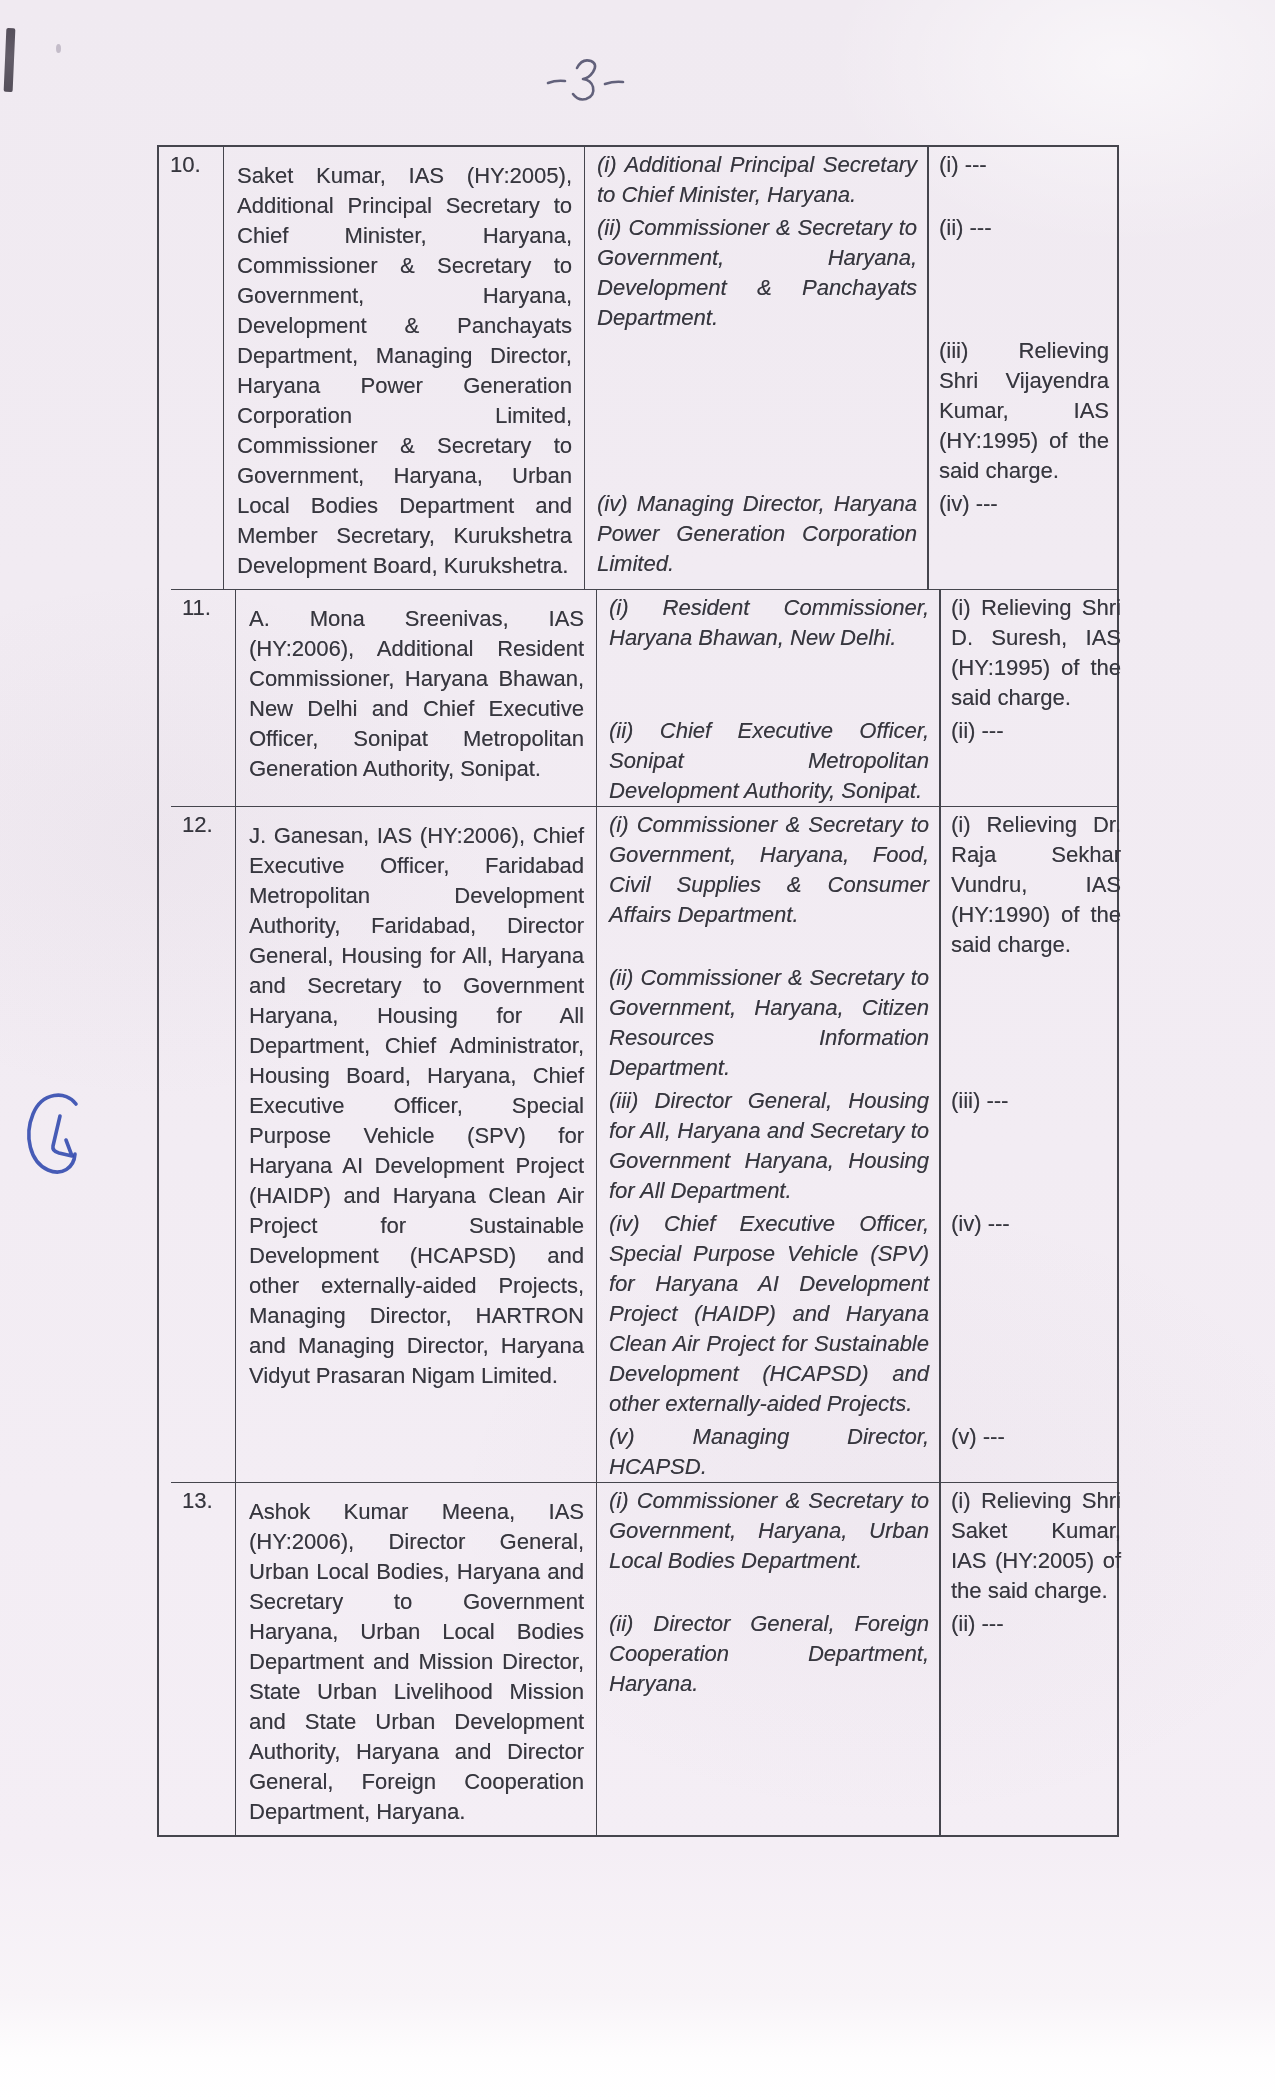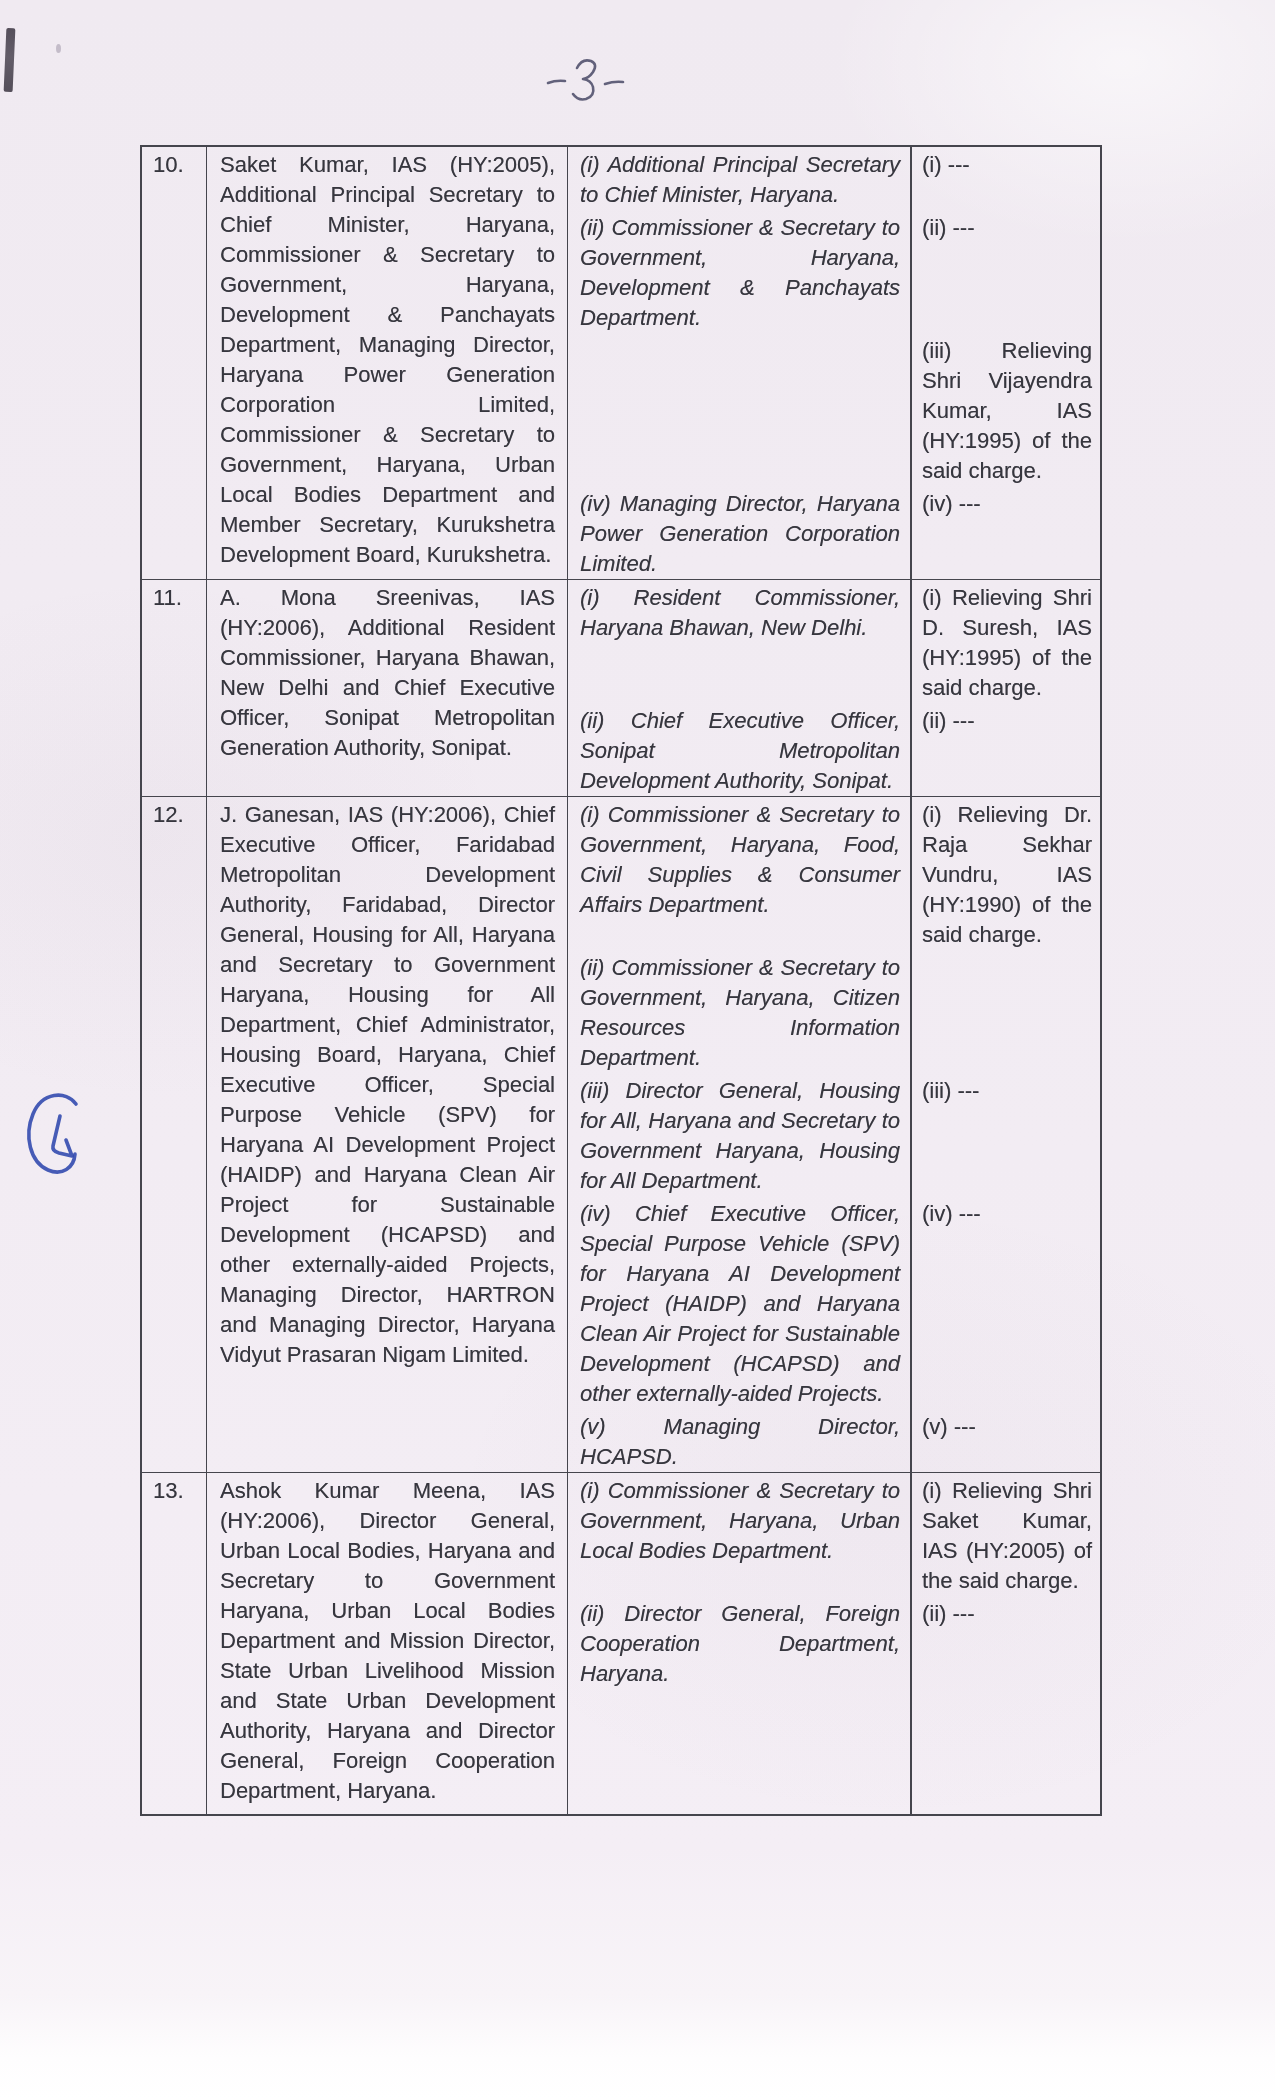--- a/index.html
+++ b/index.html
@@ -26,27 +26,27 @@
   }
   .speck {
     position:absolute; left:56px; top:44px; width:5px; height:9px;
     background:#8d8498; border-radius:50%; opacity:0.45;
   }
   .pagenum { position:absolute; left:543px; top:52px; width:96px; height:56px; }
   .pagenum path { stroke:#52526e; stroke-width:2.6; fill:none; stroke-linecap:round; stroke-linejoin:round; opacity:0.9; }
   .margin-mark { position:absolute; left:22px; top:1088px; width:72px; height:96px; }
   .margin-mark path { stroke:#2e47ad; stroke-width:3.6; fill:none; stroke-linecap:round; stroke-linejoin:round; opacity:0.88; }
 
-  .ttable { position:absolute; left:140px; top:145px; width:958px; border:2px solid #45454d; }
+  .ttable { position:absolute; left:157px; top:145px; width:958px; border:2px solid #45454d; }
   .trow { display:grid; grid-template-columns:64px 362px 532px; }
-  .trow + .trow { border-top:1.6px solid #45454d; }
+  .trow + .trow { border-top:1.6px solid #45454d;margin-left:12px; }
   .cell.sn { padding:3px 4px 4px 11px; }
   .cell.officer {
     border-left:1.6px solid #45454d; border-right:1.6px solid #45454d;
-    padding:3px 12px 8px 13px;
+    padding:14px 12px 8px 13px;
   }
   .cell.officer p { margin:0; text-align:justify; }
   .pair { position:relative; display:grid; grid-template-columns:342px 190px; align-content:start; }
   .pitem { grid-column:1; padding:3px 10px 0 12px; text-align:justify;font-style:italic; }
   .ritem { grid-column:2; padding:3px 8px 0 12px; text-align:justify; }
   .vline { position:absolute; left:342px; top:0; bottom:0; width:1.6px; background:#45454d; }
 </style>
 </head>
 <body>
 

